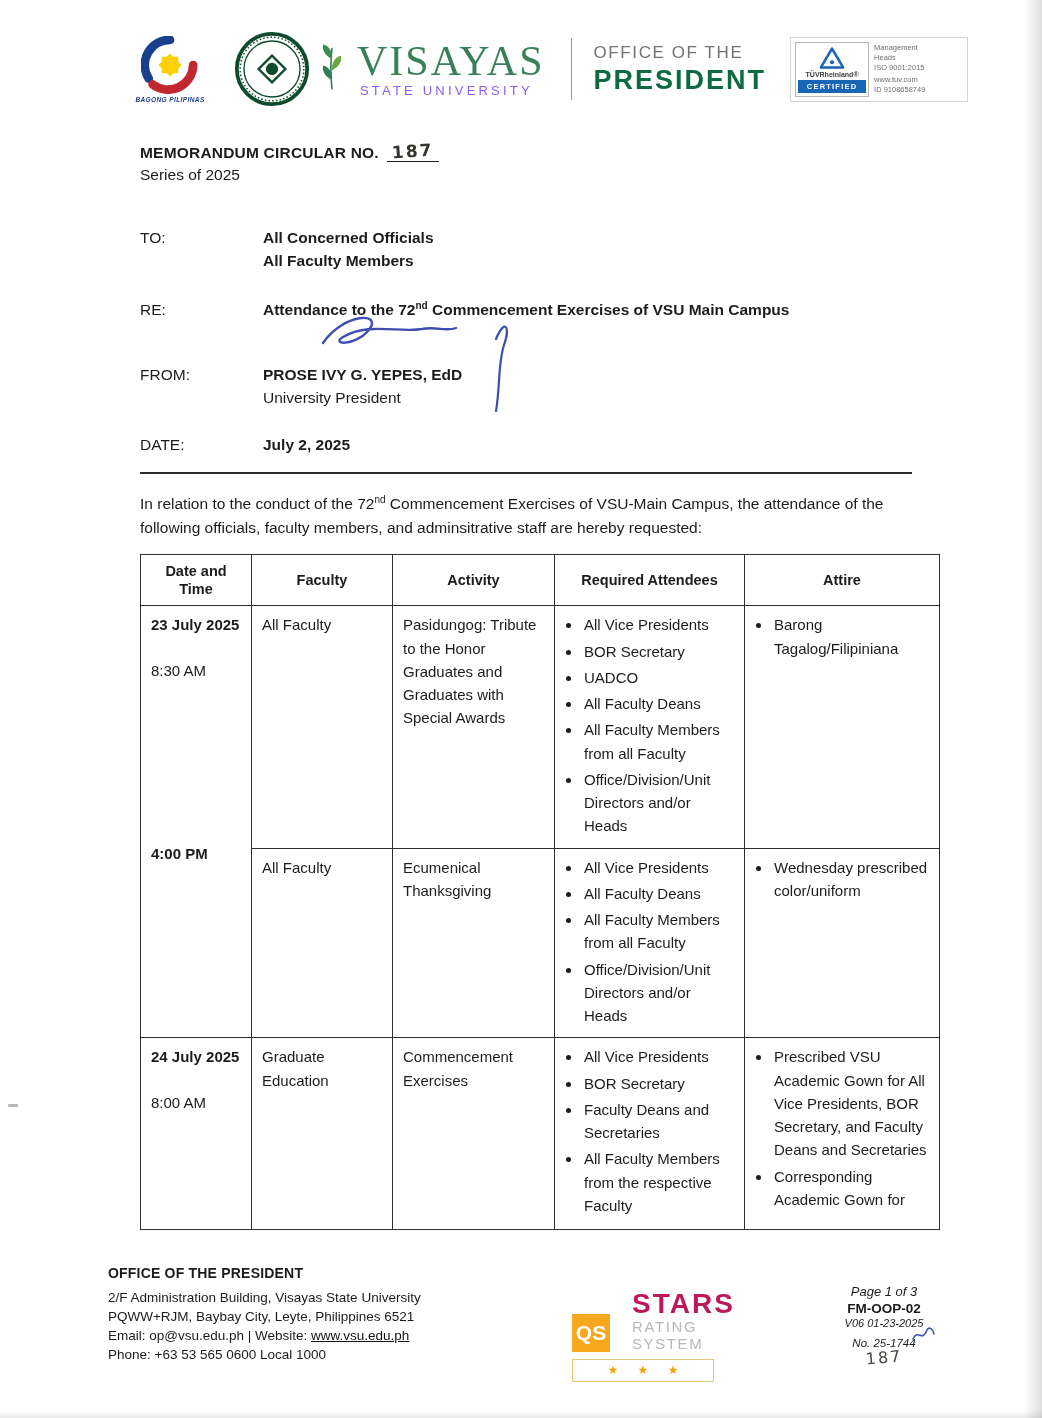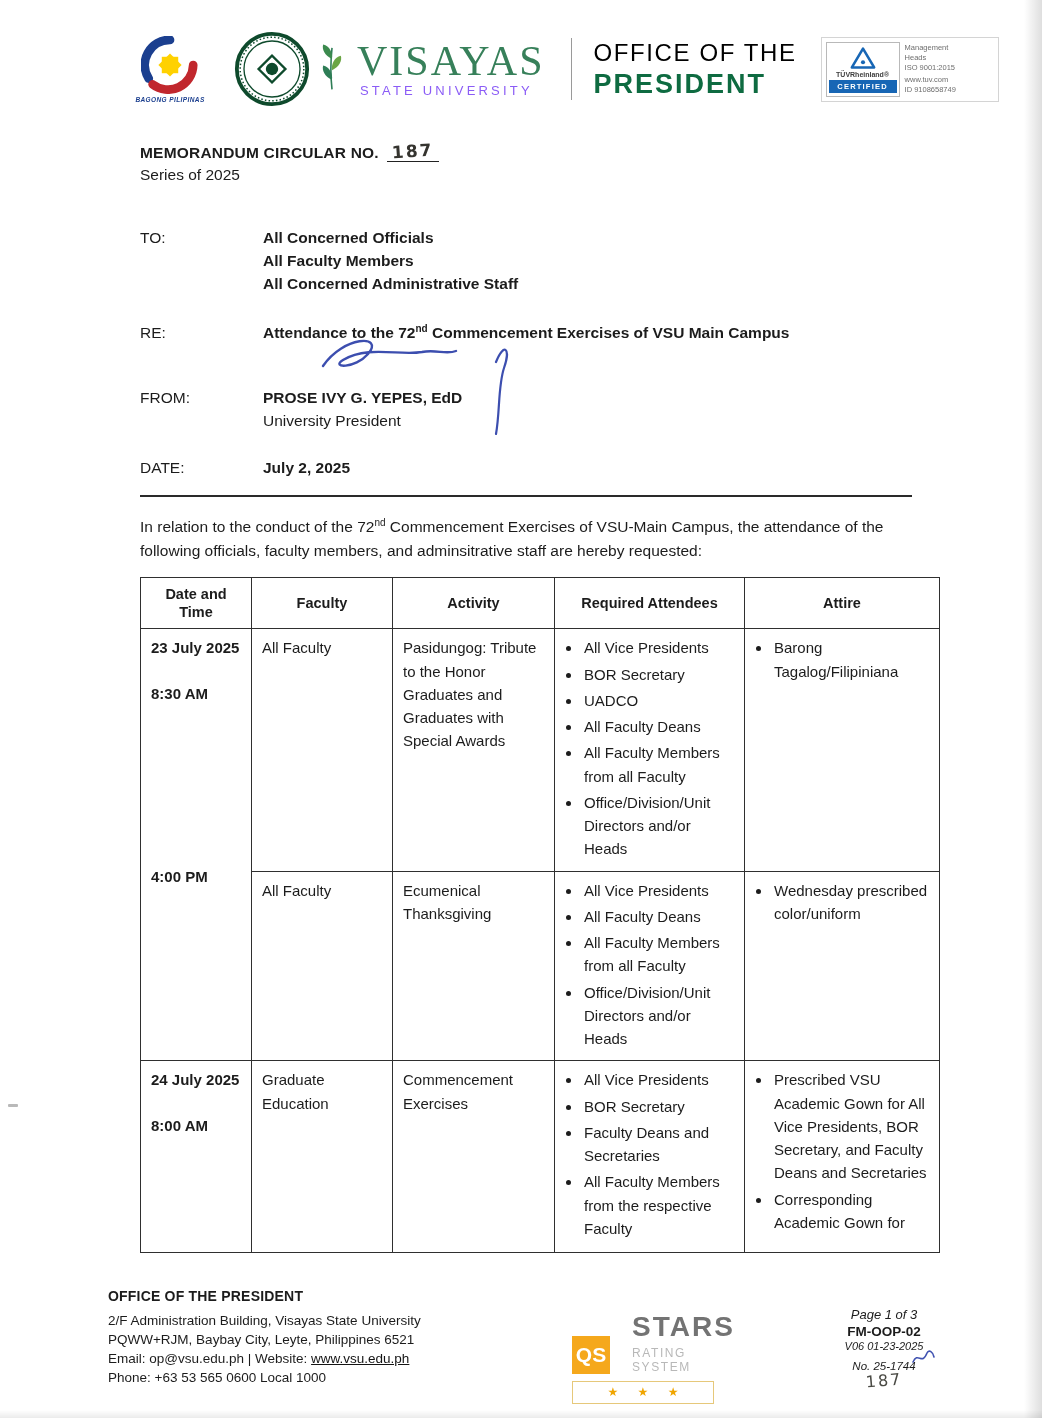--- a/index.html
+++ b/index.html
@@ -19,21 +19,21 @@
   .bagong svg { width:58px; height:58px; display:block; margin:0 auto; }
   .bagong-label { font-size:6.5px; font-weight:bold; font-style:italic; color:#1b3f8f; letter-spacing:.4px; margin-top:2px; }
   .seal { margin-left:22px; flex:none; }
   .seal svg { width:76px; height:76px; display:block; }
   .wordmark { margin-left:10px; display:flex; align-items:center; flex:none;gap:9px; }
   .leaf { margin-right:4px; }
   .wordmark-name { font-family:"Liberation Serif", serif; font-size:42px; color:#37805a; letter-spacing:2px; line-height:1; }
   .wordmark-sub { font-size:13px; color:#8b5cf6; letter-spacing:3.2px; margin-top:1px; margin-left:3px; }
   .vdivider { width:1px; height:62px; background:#9a9a9a; margin:0 22px 0 26px; flex:none; }
   .office { flex:none; }
-  .office-line1 { font-size:24px; color:#000000; letter-spacing:1.6px; }
+  .office-line1 { font-size:17px; color:#737373; letter-spacing:1.6px; }
   .office-line2 { font-size:27px; font-weight:bold; color:#0e6b41; letter-spacing:2px; margin-top:2px; }
   .tuv-badge { display:flex; margin-left:24px; border:1px solid #d4d4d4; padding:4px; background:#fff; flex:none; }
   .tuv-box { width:74px; border:1px solid #b9b9b9; text-align:center; padding:3px 2px 3px; }
   .tuv-box svg { display:block; margin:0 auto; }
   .tuv-brand { font-size:7px; color:#3d3d3d; font-weight:bold; margin-top:1px; white-space:nowrap; }
   .tuv-certified { background:#1766b5; color:#fff; font-size:7.5px; font-weight:bold; letter-spacing:1.2px; padding:2px 0; margin-top:2px; }
   .tuv-side { width:94px; padding:1px 0 1px 5px; font-size:7.5px; color:#6e6e6e; display:flex; flex-direction:column; justify-content:space-between; line-height:1.35; }
 
   
   .doc { padding-left:140px; }
@@ -54,34 +54,34 @@
   .sep { border-top:2px solid #2a2a2a; width:772px; margin-top:16px; }
   .intro { width:778px; font-size:15.5px; line-height:24px; margin-top:18px; }
 
   
   table.sched { border-collapse:collapse; margin-top:14px; table-layout:fixed; width:799px; font-size:15px; }
   .sched th, .sched td { border:1px solid #2f2f2f; padding:7px 10px; vertical-align:top; line-height:1.55; text-align:left; }
   .sched th { font-size:14.5px; font-weight:bold; text-align:center; height:42px; vertical-align:middle; line-height:1.25; }
   .sched ul { list-style:disc; padding-left:17px; }
   .sched li { margin-bottom:3px; padding-left:2px; }
   .cell-date { font-weight:bold; }
-  .time1 { font-weight:bold; margin-top:22px; }
+  .time1 { font-weight:normal; margin-top:22px; }
   .time2 { font-weight:bold; margin-top:160px; }
   tr.rowA { height:219px; } tr.rowB { height:172px; } tr.row3 { height:192px; }
 
   
   .page-footer { display:flex; align-items:flex-start; margin-top:34px; padding:0 100px 0 108px; }
   .footer-left { width:432px; font-size:13.5px; line-height:19px; }
   .footer-title { font-weight:bold; font-size:14px; margin-bottom:5px; letter-spacing:.2px; }
   .footer-link { color:#141414; text-decoration:underline; }
   .qs { margin-left:32px; margin-top:26px; width:142px; flex:none; }
   .qs-top { display:flex; align-items:flex-end; gap:22px; }
   .qs-square { width:38px; height:38px; background:#f5a81c; color:#fff; font-weight:bold; font-size:21px; display:flex; align-items:center; justify-content:center; flex:none; }
-  .qs-word { font-size:28px; font-weight:bold; color:#737373; letter-spacing:2px; line-height:1; }
-  .qs-rating { font-size:12px; color:#b8b8b8; letter-spacing:1.6px; margin-top:5px; }
+  .qs-word { font-size:28px; font-weight:bold; color:#be185d; letter-spacing:2px; line-height:1; }
+  .qs-rating { font-size:15px; color:#b8b8b8; letter-spacing:1.6px; }
   .qs-starbox { margin-top:7px; border:1px solid #e6c87a; text-align:center; color:#f0a500; font-size:12px; letter-spacing:8px; padding:3px 0 4px 8px; }
   .footer-meta { margin-left:auto; width:116px; text-align:center; margin-top:20px; position:relative; font-size:12.5px; }
   .meta-page { font-style:italic; font-size:13px; }
   .meta-form { font-weight:bold; font-size:13.5px; margin-top:2px; }
   .meta-version { font-style:italic; font-size:11px; margin-top:1px; }
   .meta-no { font-style:italic; font-size:11.5px; margin-top:8px; position:relative; }
   .meta-tick { position:absolute; right:6px; top:-12px; pointer-events:none; }
   .meta-hand { font-family:"DejaVu Sans", sans-serif; font-size:16px; color:#4a4a44; letter-spacing:2px; transform:rotate(-5deg); margin-top:-1px; }
   .scan-dash { position:absolute; left:8px; top:1104px; width:10px; height:3px; background:#b9b9b9; border-radius:1px; }
 </style>
@@ -167,21 +167,20 @@
       <div class="memo-series">Series of 2025</div>
     </div>
 
     <div class="fields">
 
       <div class="field-row to-row">
         <div>TO:</div>
         <div>
           <div class="bold">All Concerned Officials</div>
           <div class="bold">All Faculty Members</div>
-          <div class="bold">All Concerned Administrative Staff</div>
         </div>
       </div>
 
       <div class="field-row re-row">
         <div>RE:</div>
         <div class="bold"><span>Attendance to the 72</span><sup>nd</sup><span> Commencement Exercises of VSU Main Campus</span></div>
       </div>
 
       <div class="field-row from-row">
         <div>FROM:</div>

